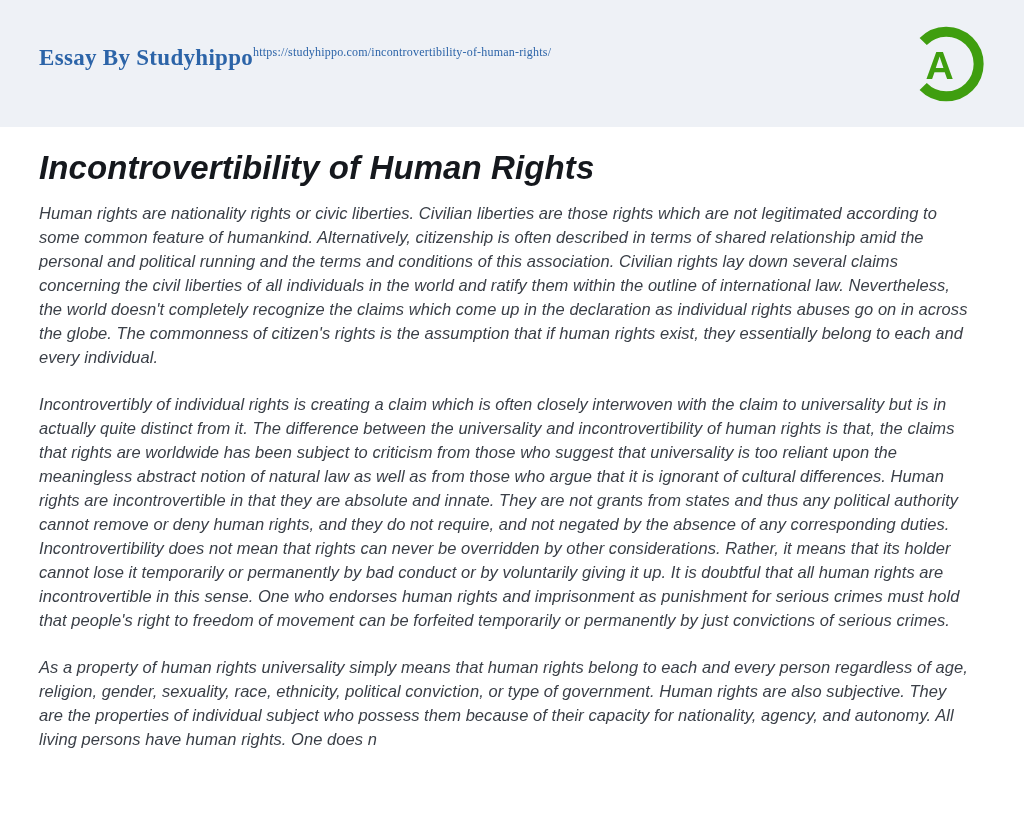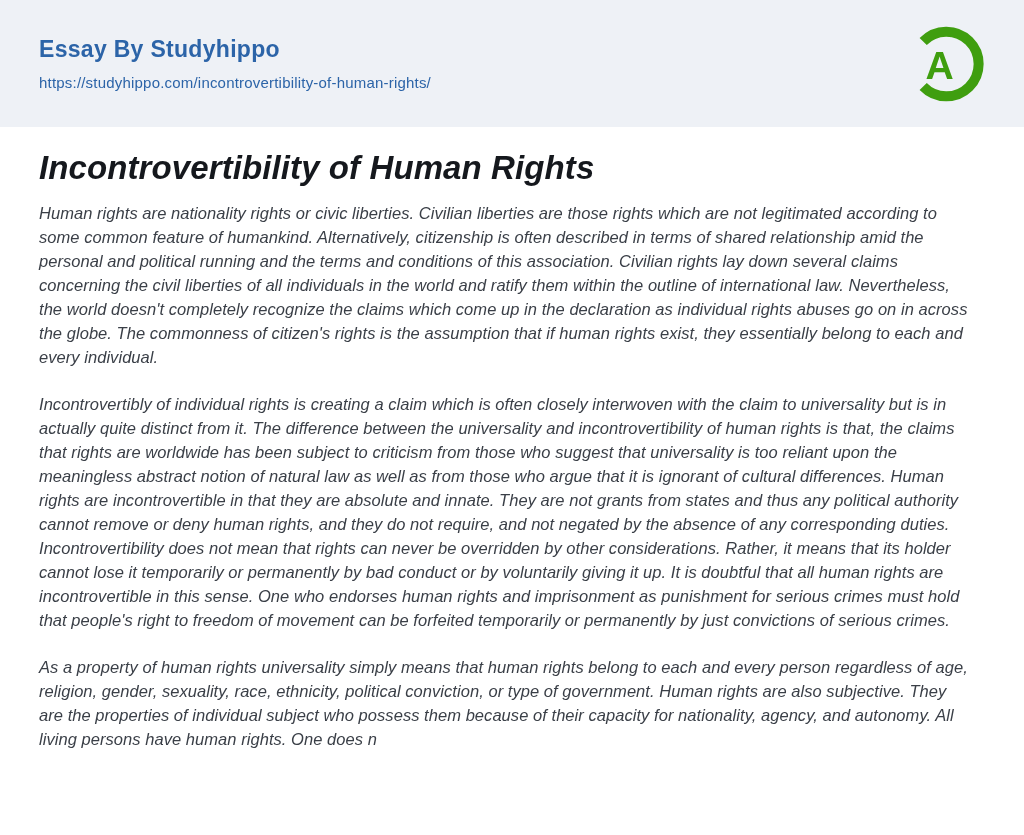--- a/index.html
+++ b/index.html
@@ -21,33 +21,33 @@
   }
   .header {
     height: 127px;
     width: 100%;
     background: var(--header-bg);
     display: flex;
     justify-content: space-between;
     align-items: center;
     padding: 0 38px 0 39px;
   }
-  .header-text { display: flex; flex-direction: column; }
+  .header-text { display: flex; flex-direction: row; font-family: Liberation Serif, serif; }
   .brand {
     color: var(--accent);
     font-size: 23px;
     font-weight: 700;
     letter-spacing: 0.3px;
     text-decoration: none;
     margin-bottom: 11px;
     cursor: pointer;
   }
   .url {
     color: var(--accent);
-    font-size: 15px;
+    font-size: 12px;
     font-weight: 400;
     letter-spacing: 0.2px;
     text-decoration: none;
     cursor: pointer;
     text-align: center;
   }
   .logo { width: 80px; height: 90px; cursor: pointer; }
   .logo svg { width: 80px; height: 90px; display: block; }
   .logo-arc { stroke: var(--logo-green); fill: none; stroke-width: 11; }
   .logo-letter {

